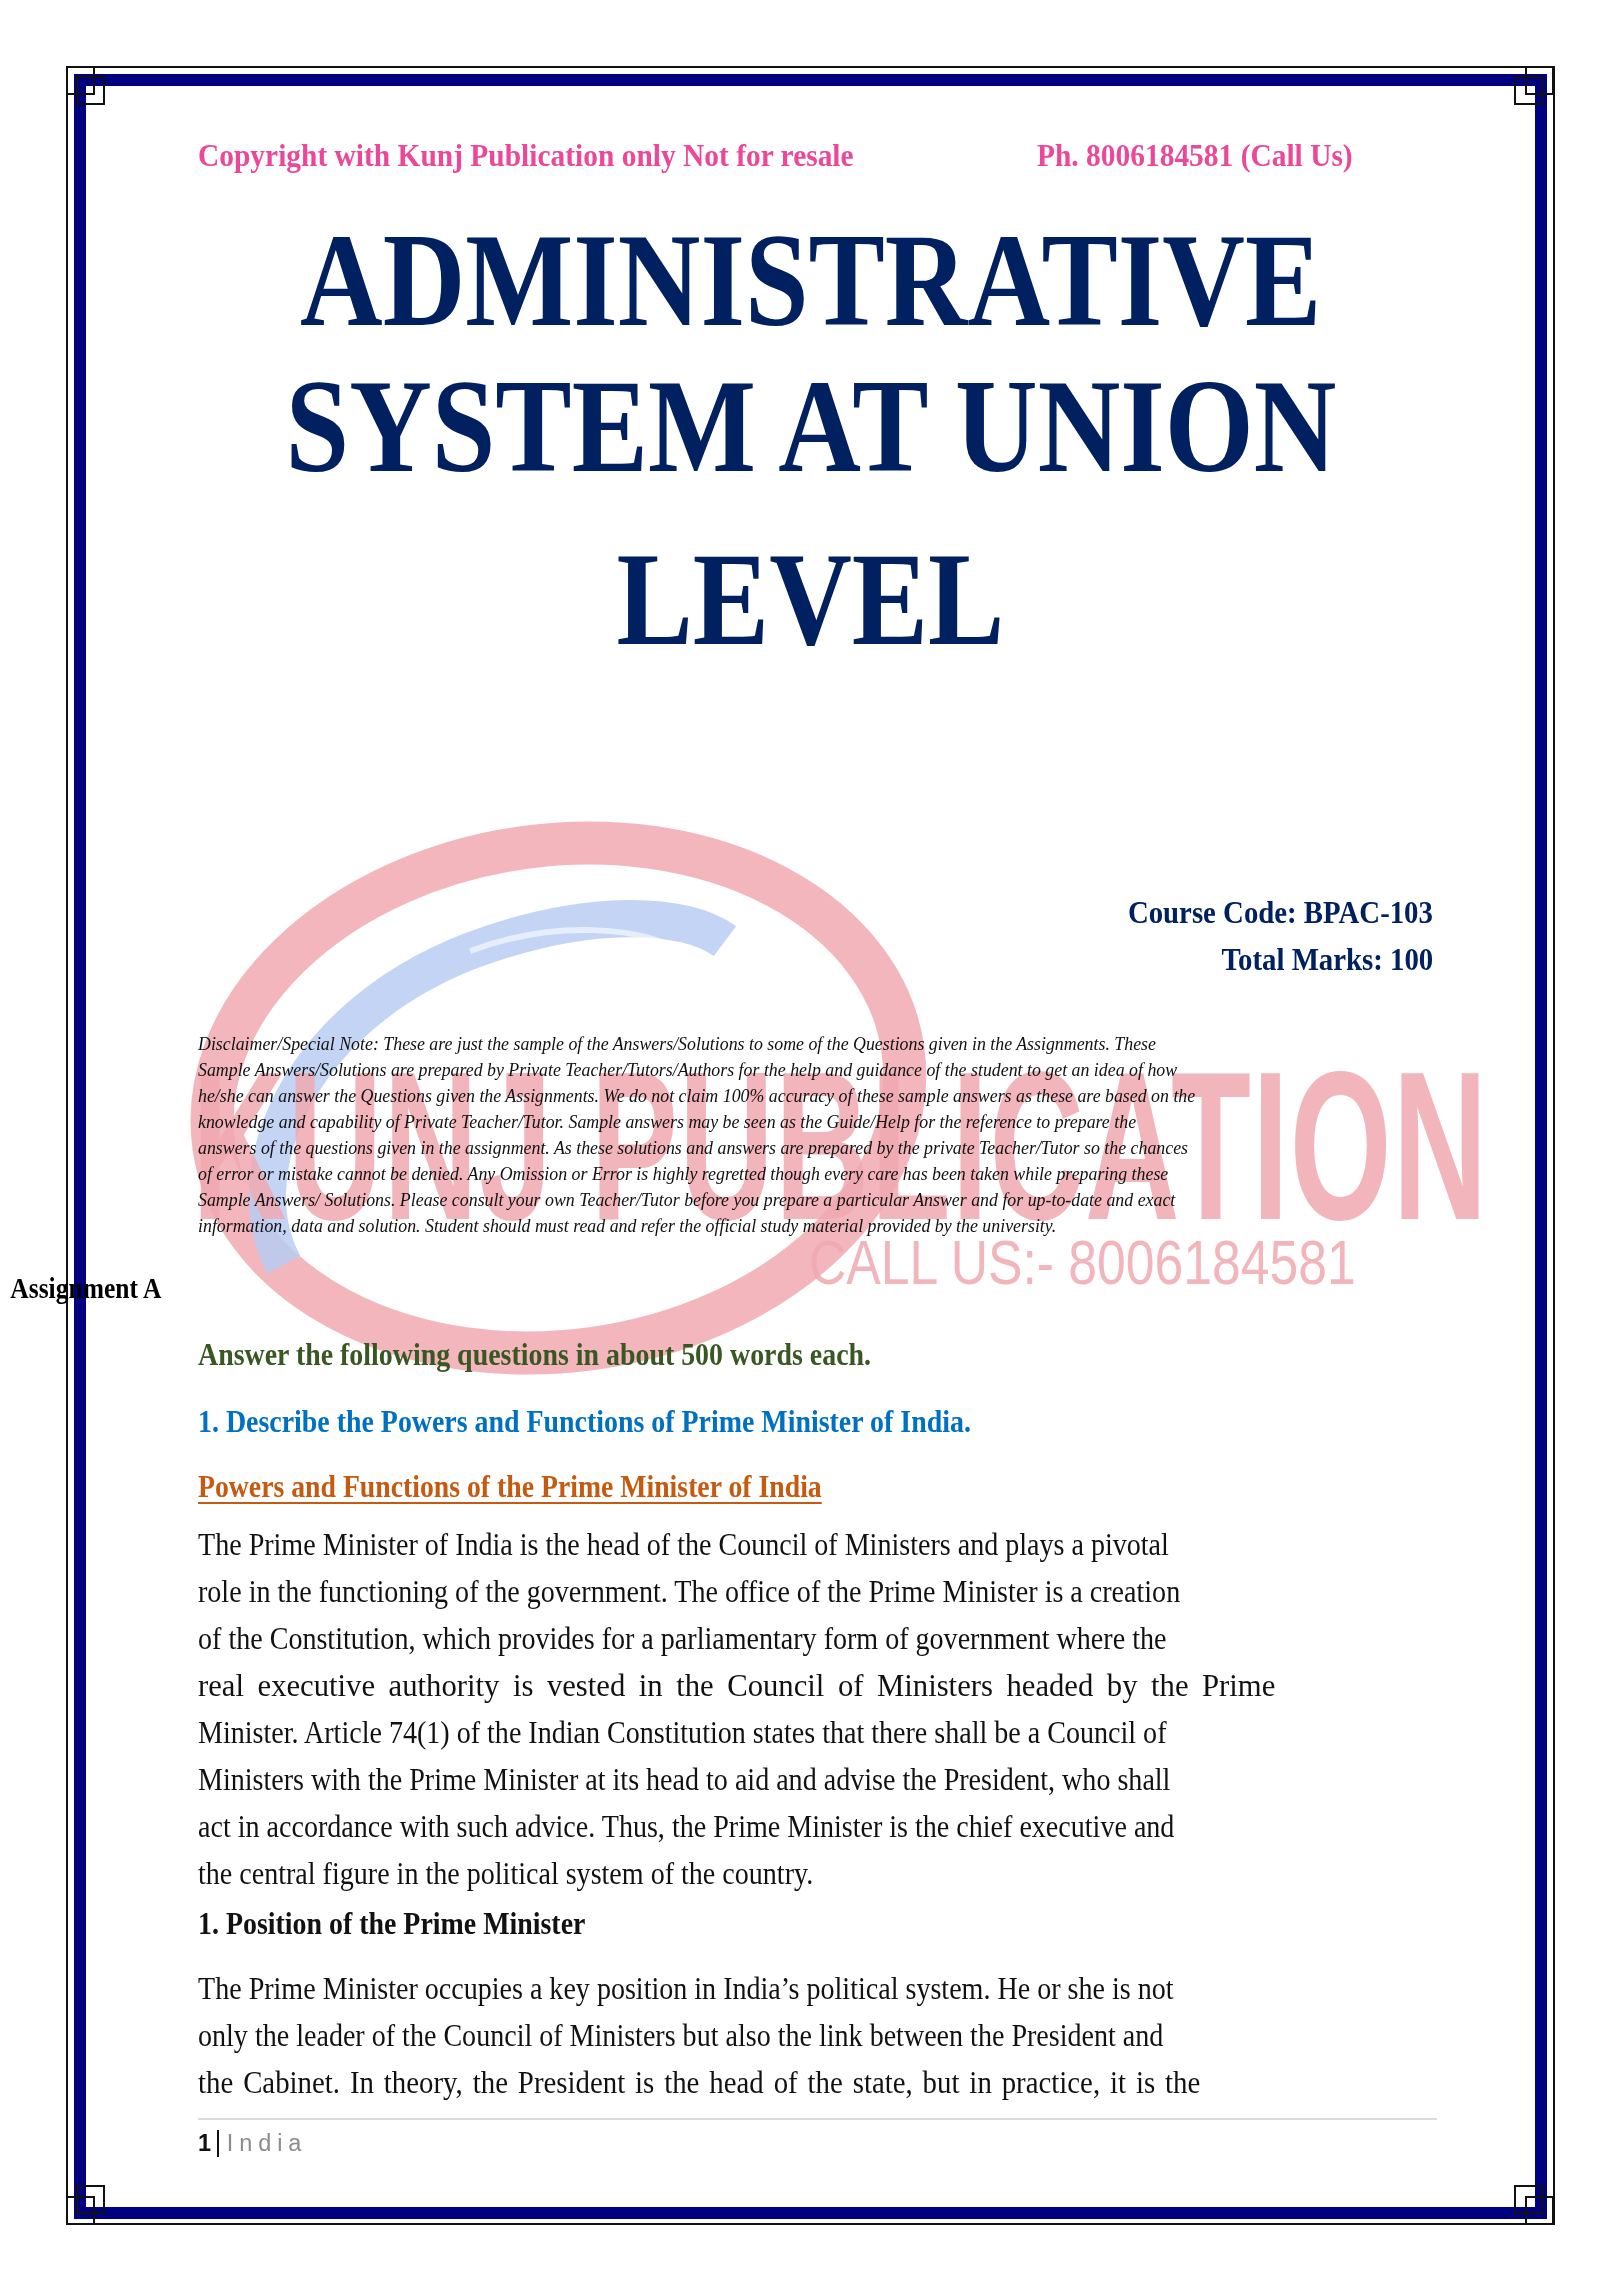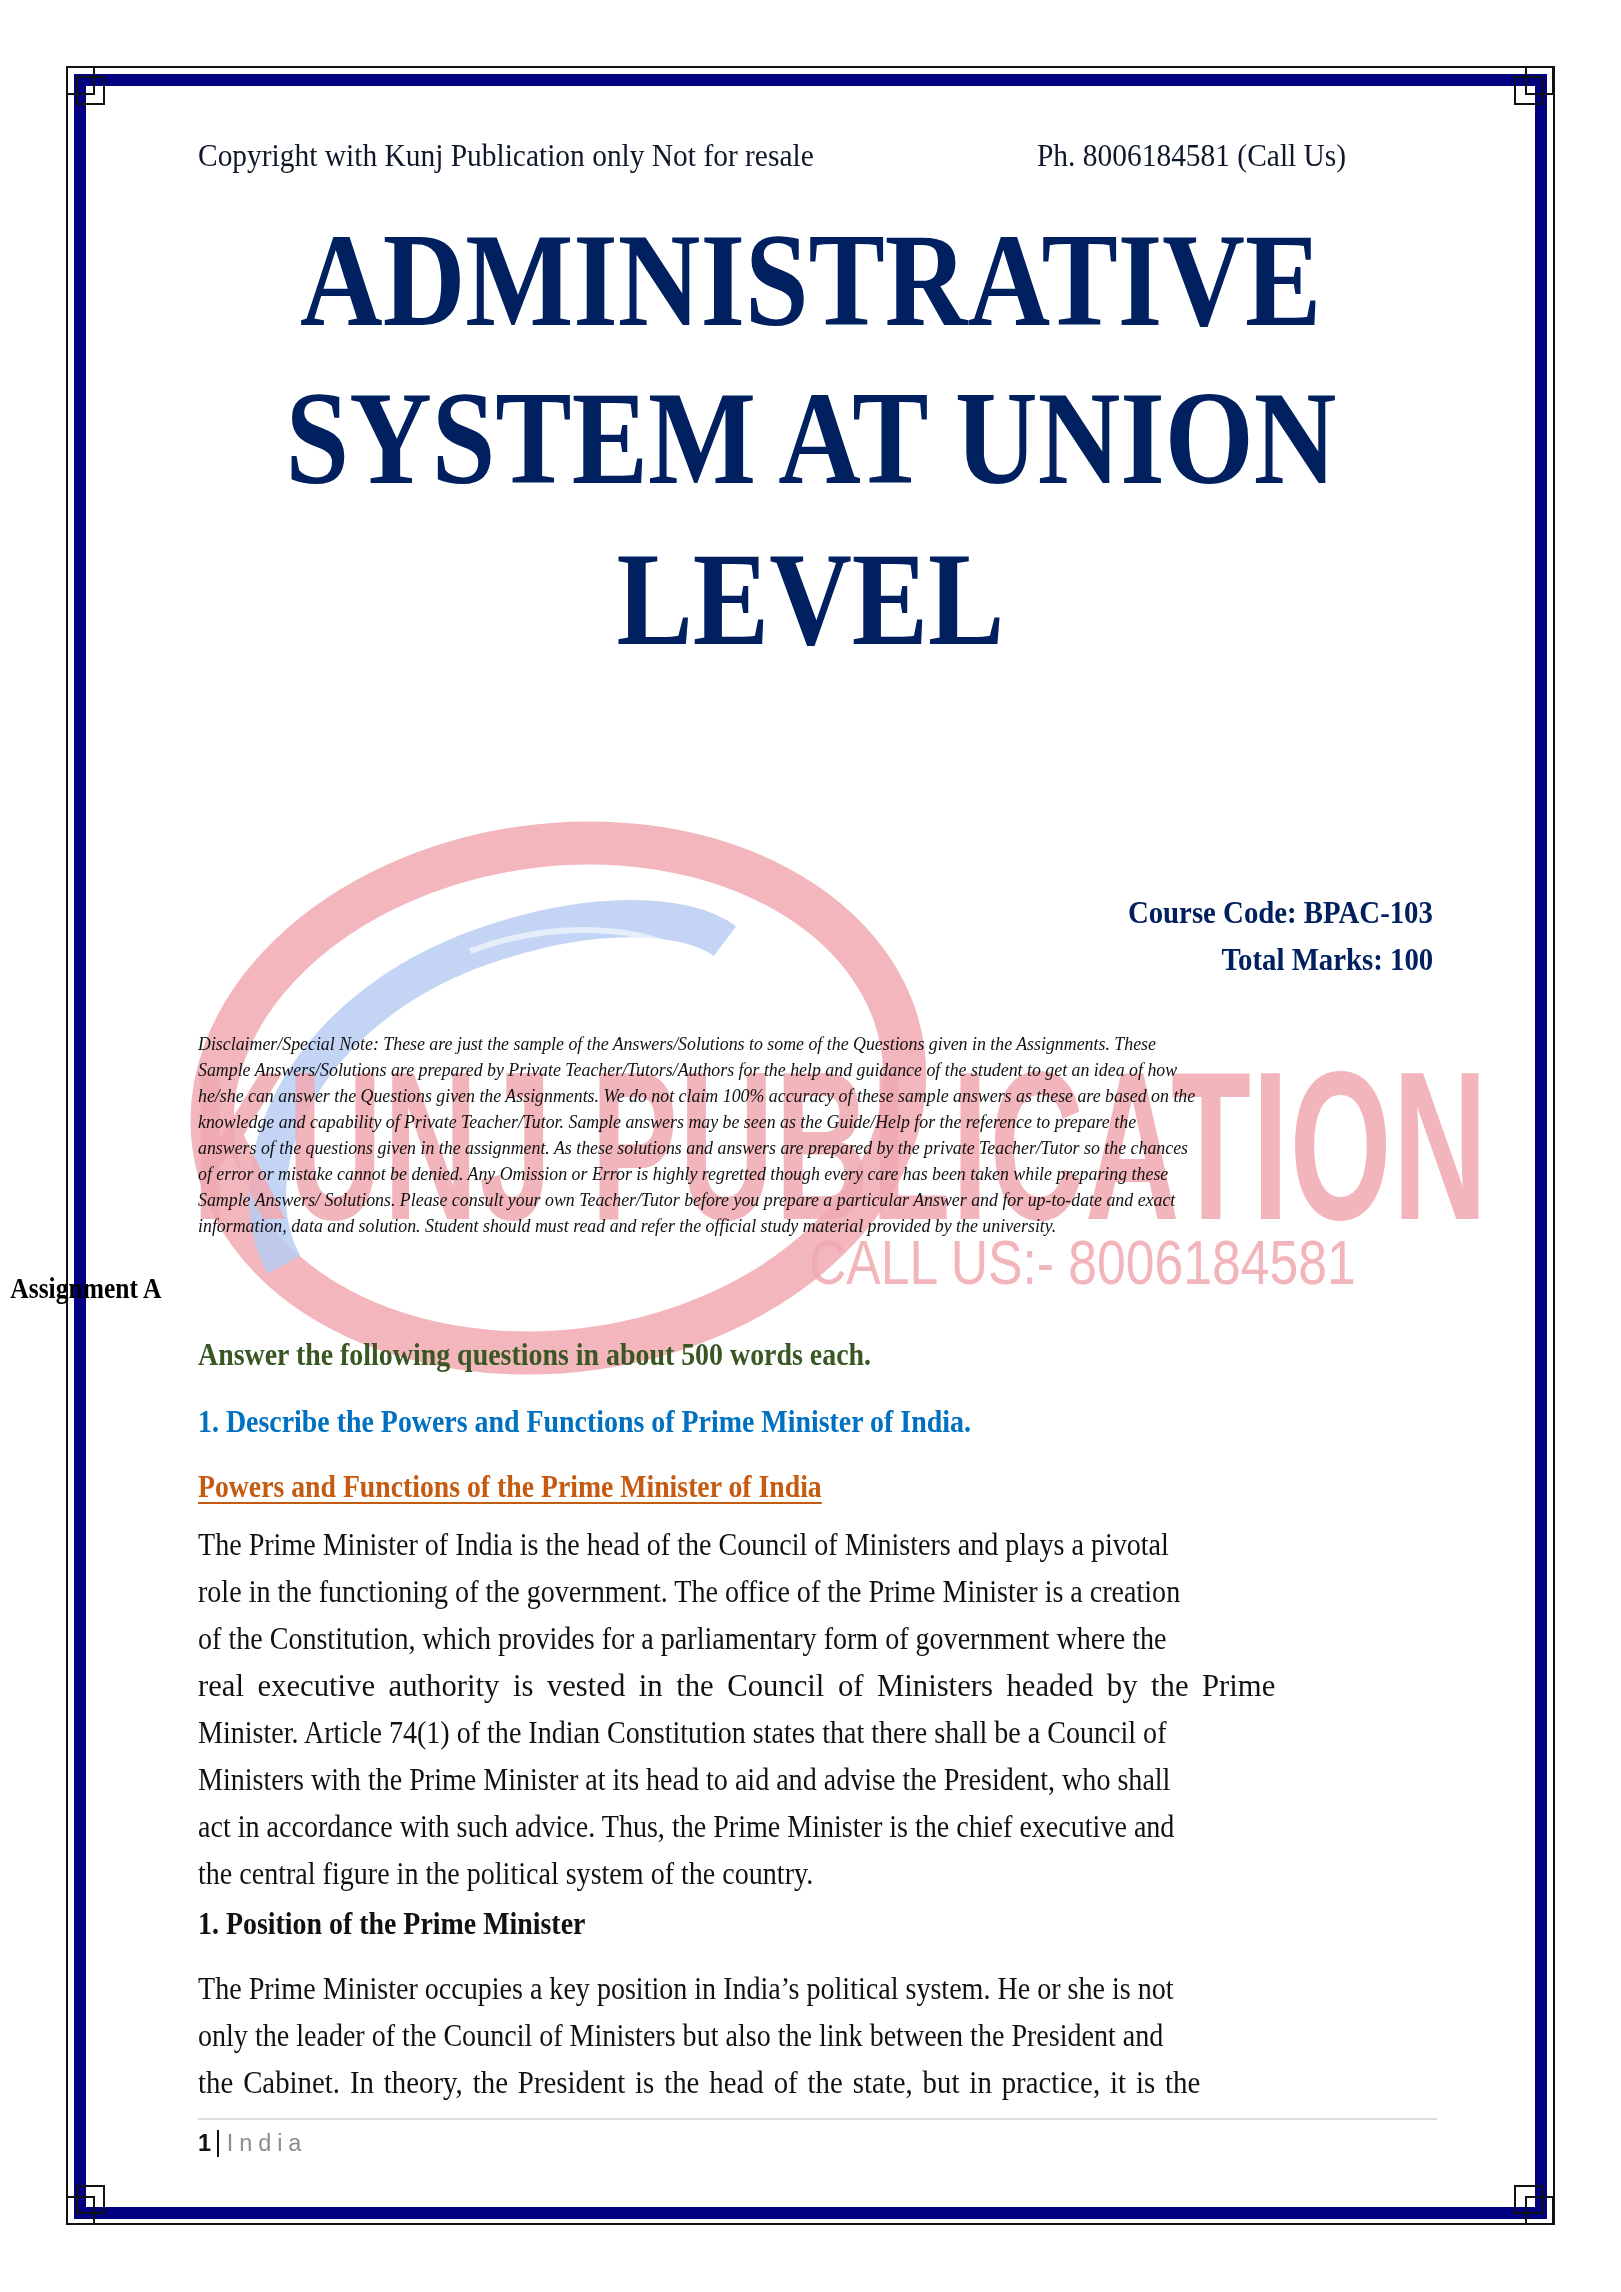--- a/index.html
+++ b/index.html
@@ -12,21 +12,21 @@
   .corner { position: absolute; width: 29px; height: 29px; border: 2px solid #111; box-sizing: border-box; background: transparent; }
 
   
   .wm { position: absolute; pointer-events: none; }
   .wm-kunj { left: 192px; top: 1037px; width: 1245px; height: 218px; font-family: "Liberation Sans", sans-serif; font-weight: bold; font-size: 211px; line-height: 218px; color: #f0a9b0; opacity: 0.85; white-space: nowrap; letter-spacing: 2px; transform-origin: left top; transform: scaleX(0.62); }
   .wm-call { left: 809px; top: 1228px; font-family: "Liberation Sans", sans-serif; font-size: 63px; line-height: 69px; color: #f0a9b0; opacity: 0.85; white-space: nowrap; transform-origin: left top; transform: scaleX(0.82); }
   .wm-ring { left: 176px; top: 804px; }
 
   
   .abs { position: absolute; }
-  .copyright { left: 198px; top: 137px; width: 1235px; font-weight: normal; font-size: 32px; color: #0f172a; white-space: nowrap; }
+  .copyright { left: 198px; top: 137px; width: 1235px; font-weight: bold; font-size: 32px; color: #ec4899; white-space: nowrap; }
   .copyright span { display: inline-block; transform-origin: left center; }
   .title-line { position: absolute; left: 0; width: 1621px; text-align: center; font-weight: bold; color: #002060; font-size: 133px; line-height: 147px; white-space: nowrap; }
   .title-line span { display: inline-block; transform: scaleX(0.86); }
 
   .meta { position: absolute; right: 188px; text-align: right; font-weight: bold; color: #002060; font-size: 32px; line-height: 39px; white-space: nowrap; }
   .meta span { display: inline-block; transform-origin: right center; transform: scaleX(0.9); }
 
   .disclaimer { position: absolute; left: 198px; top: 1031px; width: 1245px; font-style: italic; font-size: 19.4px; line-height: 26px; color: #111; }
   .disclaimer .ln { display: block; white-space: nowrap; transform-origin: left center; transform: scaleX(0.92); }
 
@@ -70,21 +70,21 @@
   <div class="corner" style="left:76px;top:2185px;"></div>
   <div class="corner" style="left:1525px;top:2196px;"></div>
   <div class="corner" style="left:1514px;top:2185px;"></div>
 
   <div class="abs copyright">
     <span style="transform:scaleX(0.92);">Copyright with Kunj Publication only Not for resale</span>
     <span style="position:absolute;left:839px;transform:scaleX(0.92);">Ph. 8006184581 (Call Us)</span>
   </div>
 
   <div class="title-line" style="top:207px;"><span>ADMINISTRATIVE</span></div>
-  <div class="title-line" style="top:365px;"><span>SYSTEM AT UNION</span></div>
+  <div class="title-line" style="top:353px;"><span>SYSTEM AT UNION</span></div>
   <div class="title-line" style="top:526px;"><span>LEVEL</span></div>
 
   <div class="meta" style="top:893px;"><span>Course Code: BPAC-103</span></div>
   <div class="meta" style="top:940px;"><span>Total Marks: 100</span></div>
 
   <div class="disclaimer">
     <span class="ln">Disclaimer/Special Note: These are just the sample of the Answers/Solutions to some of the Questions given in the Assignments. These</span>
     <span class="ln">Sample Answers/Solutions are prepared by Private Teacher/Tutors/Authors for the help and guidance of the student to get an idea of how</span>
     <span class="ln">he/she can answer the Questions given the Assignments. We do not claim 100% accuracy of these sample answers as these are based on the</span>
     <span class="ln">knowledge and capability of Private Teacher/Tutor. Sample answers may be seen as the Guide/Help for the reference to prepare the</span>

